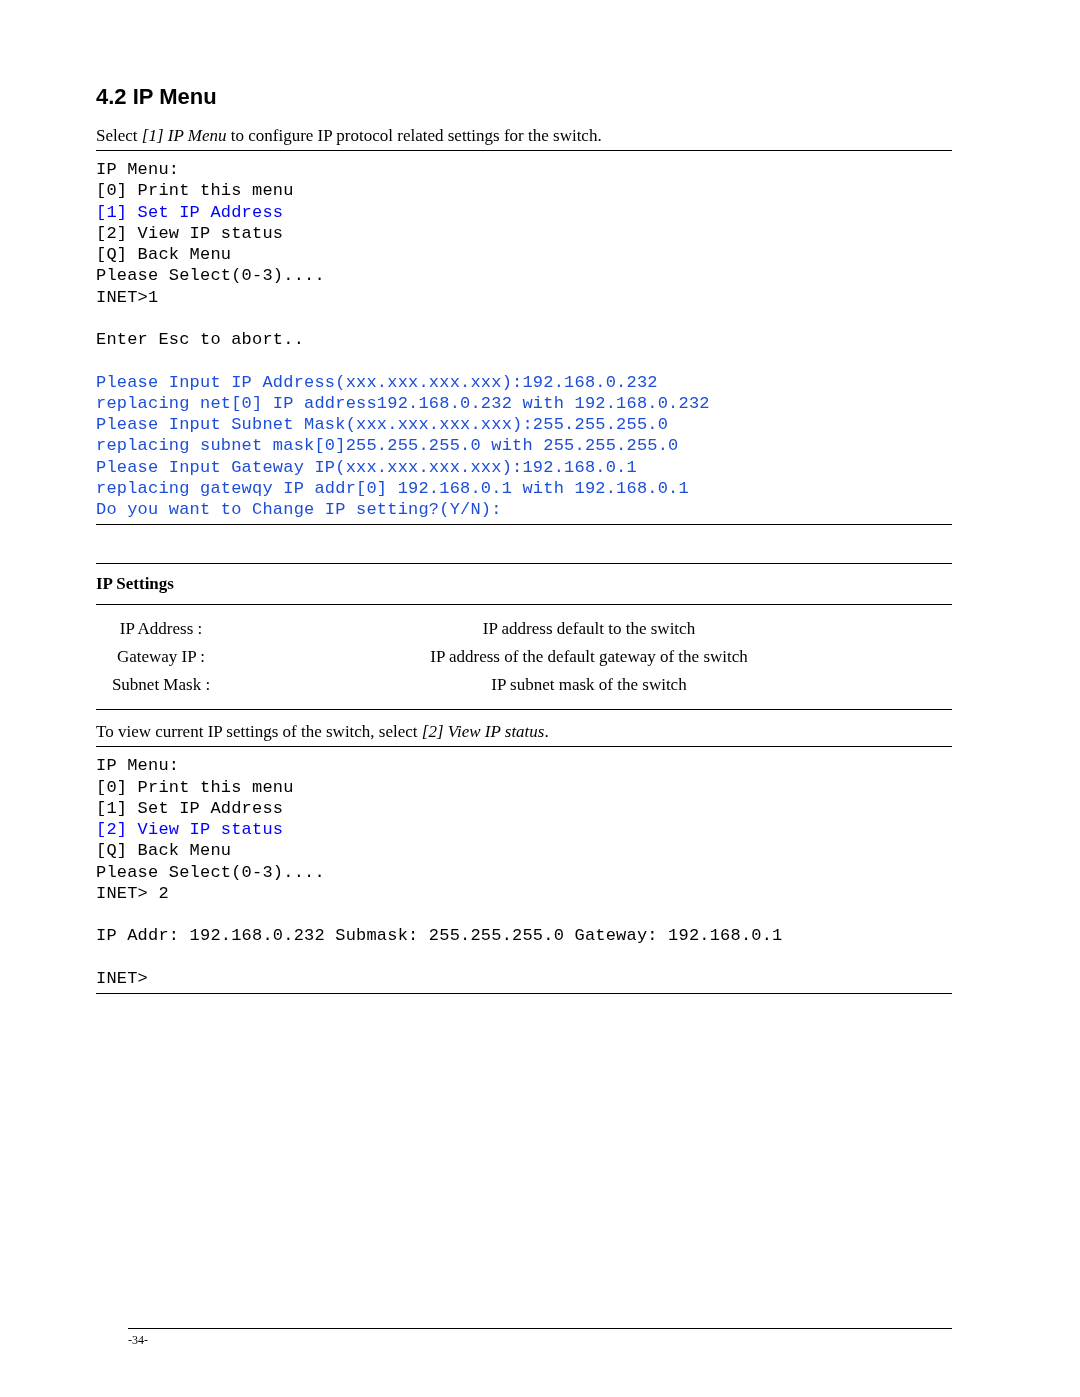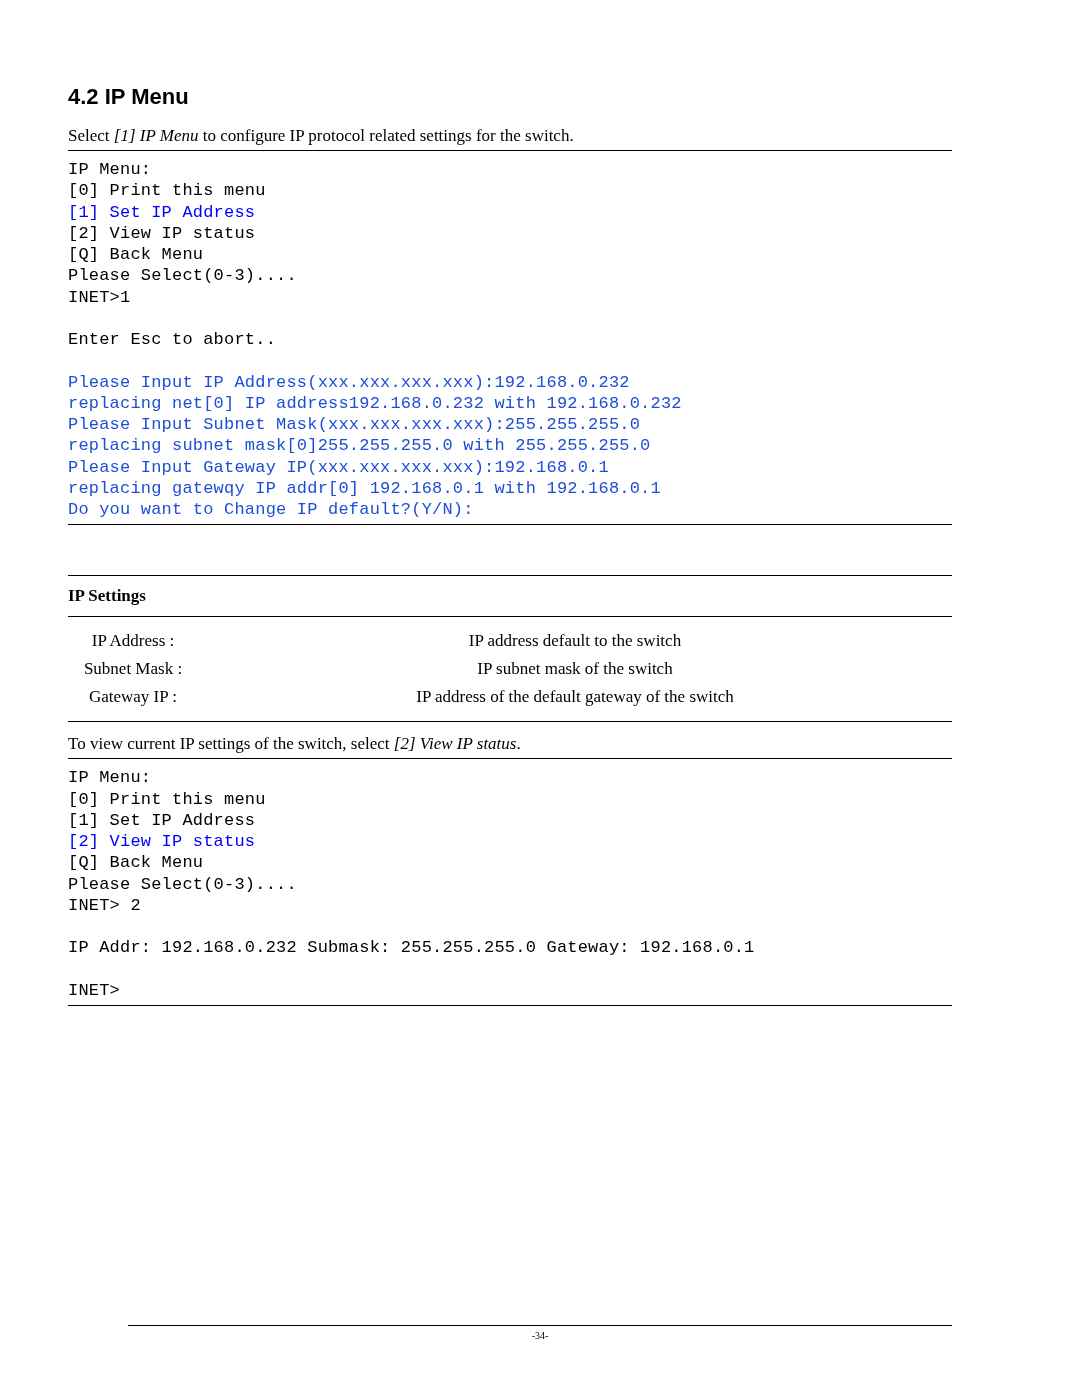--- a/index.html
+++ b/index.html
@@ -7,21 +7,21 @@
     padding: 0;
     background: #fff;
     font-family: "Times New Roman", Times, serif;
     font-size: 17px;
     color: #000;
   }
   .page {
     width: 1080px;
     min-height: 1397px;
     box-sizing: border-box;
-    padding: 84px 128px 40px 68px;
+    padding: 84px 128px 40px 96px;
     position: relative;
   }
   h2.section-heading {
     font-family: Arial, Helvetica, sans-serif;
     font-weight: bold;
     font-size: 22px;
     margin: 0 0 8px 0;
   }
   .intro {
     margin: 16px 0 2px 0;
@@ -39,21 +39,21 @@
     font-family: "Courier New", Courier, monospace;
     font-size: 17px;
     white-space: pre;
     line-height: 1.25;
     letter-spacing: 0.2px;
     margin: 8px 0 4px 0;
   }
   .blue { color: #0000ff; }
   .red  { color: #1d4ed8; }
   .settings-table {
-    margin-top: 18px;
+    margin-top: 6px;
     border-top: 1.5px solid #000;
     border-bottom: 1.5px solid #000;
     padding: 0;
   }
   .settings-header {
     display: flex;
     font-family: "Times New Roman", Times, serif;
     font-weight: bold;
     font-size: 17px;
     padding: 10px 0 10px 0;
@@ -69,26 +69,26 @@
     text-align: center;
   }
   .col-key { width: 130px; flex: 0 0 130px; }
   .col-desc { flex: 1 1 auto; }
   .para {
     margin: 12px 0 0 0;
     font-size: 17px;
   }
   .footer {
     position: absolute;
-    bottom: 56px;
+    bottom: 49px;
     left: 128px;
     right: 128px;
     border-top: 1px solid #000;
-    text-align: center;
-    font-size: 10px;
+    text-align: left;
+    font-size: 12px;
     padding-top: 4px;
   }
   .gap { height: 26px; }
 </style>
 </head>
 <body>
 
 <div class="page">
 
   <h2 class="section-heading">4.2 IP Menu</h2>
@@ -108,42 +108,42 @@
 <span>INET&gt;1</span>
 <span></span>
 <span>Enter Esc to abort..</span>
 <span></span>
 <span class="red">Please Input IP Address(xxx.xxx.xxx.xxx):192.168.0.232</span>
 <span class="red">replacing net[0] IP address192.168.0.232 with 192.168.0.232</span>
 <span class="red">Please Input Subnet Mask(xxx.xxx.xxx.xxx):255.255.255.0</span>
 <span class="red">replacing subnet mask[0]255.255.255.0 with 255.255.255.0</span>
 <span class="red">Please Input Gateway IP(xxx.xxx.xxx.xxx):192.168.0.1</span>
 <span class="red">replacing gatewqy IP addr[0] 192.168.0.1 with 192.168.0.1</span>
-<span class="red">Do you want to Change IP default?(Y/N):</span></div>
+<span class="red">Do you want to Change IP setting?(Y/N):</span></div>
 
   <hr class="hr">
 
   <div class="gap"></div>
 
   <div class="settings-table">
     <div class="settings-header">
       <div class="col-key">IP Settings</div>
     </div>
     <div class="settings-rows">
       <div class="settings-row">
         <div class="col-key">IP Address :</div>
         <div class="col-desc">IP address default to the switch</div>
       </div>
       <div class="settings-row">
+        <div class="col-key">Gateway IP :</div>
+        <div class="col-desc">IP address of the default gateway of the switch</div>
+      </div>
+      <div class="settings-row">
         <div class="col-key">Subnet Mask :</div>
         <div class="col-desc">IP subnet mask of the switch</div>
-      </div>
-      <div class="settings-row">
-        <div class="col-key">Gateway IP :</div>
-        <div class="col-desc">IP address of the default gateway of the switch</div>
       </div>
     </div>
   </div>
 
   <p class="para">
     <span>To view current IP settings of the switch, select </span><em>[2] View IP status</em><span>.</span>
   </p>
 
   <hr class="hr">
 

